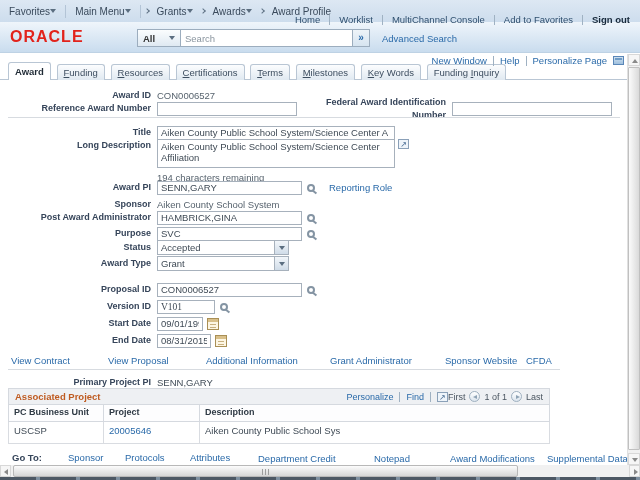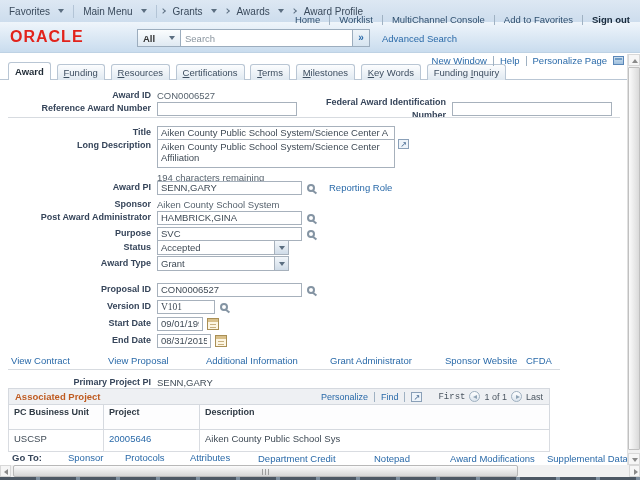--- a/index.html
+++ b/index.html
@@ -3,21 +3,21 @@
 <meta charset="utf-8">
 <style>
   * { margin:0; padding:0; box-sizing:border-box; }
   html,body { width:640px; height:480px; overflow:hidden; }
   body { font-family:"Liberation Sans", sans-serif; font-size:9.5px; background:#fff; color:#333; position:relative; }
   .screen { position:relative; width:640px; height:480px; background:#fff; overflow:hidden; }
 
   
   .crumb-band { position:absolute; top:0; left:0; width:640px; height:22px;
     background:linear-gradient(#dde8f3,#cddded); display:flex; align-items:center; font-size:10px; color:#3a4a5c; }
-  .menu-cell { display:flex; align-items:center; gap:8px; padding:0 9px; height:22px; cursor:default; }
+  .menu-cell { display:flex; align-items:center; gap:0; padding:0 9px; height:22px; cursor:default; }
   .caret-down { width:0; height:0; border-left:3px solid transparent; border-right:3px solid transparent; border-top:4px solid #5b6e80; }
   .vline { width:1px; height:13px; background:#b3c4d6; }
   .chev { width:4px; height:4px; border-right:1.2px solid #5f7285; border-bottom:1.2px solid #5f7285; transform:rotate(-45deg); margin:0 4px; }
 
   
   .brand-band { position:absolute; top:22px; left:0; width:640px; height:31px;
     background:linear-gradient(#eff5fb,#c9dcee); border-bottom:1px solid #bed2e4; }
   .logo { position:absolute; left:10px; top:28px; font-size:16px; font-weight:bold; letter-spacing:1px; color:var(--brand_red,#e2231c); }
   .util-links { position:absolute; top:14px; right:10px; display:flex; align-items:center; font-size:9.5px; z-index:5; }
   .util-links a { color:var(--header_link,#2f4f6e); text-decoration:none; }
@@ -68,21 +68,21 @@
   
   .grid { position:absolute; left:8px; top:388px; width:542px; }
   .grid-titlebar { height:17px; background:#eef0f3; border:1px solid #d5d9df; display:flex; align-items:center; padding:0 6px; }
   .grid-title { font-weight:bold; color:var(--grid_title_orange,#bf5b21); font-size:9.5px; }
   .grid-ctrls { margin-left:auto; display:flex; align-items:center; font-size:9px; color:#4a5560; }
   .pgbtn { width:11px; height:11px; border-radius:50%; border:1px solid #9fb0c0; background:linear-gradient(#ffffff,#dce5ee); position:relative; margin:0 4px; cursor:pointer; }
   .pgbtn::after { content:""; position:absolute; top:3px; width:0; height:0; border-top:2.5px solid transparent; border-bottom:2.5px solid transparent; }
   .pg-prev::after { left:3px; border-right:4px solid #8fa3b5; }
   .pg-next::after { left:4px; border-left:4px solid #8fa3b5; }
   table.gridtbl { width:100%; border-collapse:collapse; margin-top:-1px; }
-  .gridtbl th { border:1px solid #d5d9df; font-weight:bold; font-size:9px; color:#2f3a45; text-align:left; padding:2px 5px 12px 5px; background:#fdfdfe; }
+  .gridtbl th { border:1px solid #d5d9df; font-weight:bold; font-size:9px; color:#2f3a45; text-align:left; padding:2px 5px 4px 5px; background:#fdfdfe; }
   .gridtbl td { border:1px solid #d9dce1; font-size:9.5px; color:#3f4a55; padding:3px 5px 7px 5px; background:#fff; }
 
   
   .vscroll { position:absolute; right:0; top:54px; width:13px; height:411px; background:#f1f1f1; border-left:1px solid #e0e0e0; z-index:8; }
   .vs-btn { position:absolute; left:0; width:12px; height:12px; background:#f6f6f6; border:1px solid #d8d8d8; }
   .vs-up { top:0; } .vs-down { bottom:0; }
   .tri-up { position:absolute; left:3px; top:4px; width:0; height:0; border-left:3px solid transparent; border-right:3px solid transparent; border-bottom:4px solid #8a8a8a; }
   .tri-down { position:absolute; left:3px; top:4px; width:0; height:0; border-left:3px solid transparent; border-right:3px solid transparent; border-top:4px solid #8a8a8a; }
   .vs-thumb { position:absolute; left:0; top:13px; width:12px; height:383px; background:linear-gradient(90deg,#fbfbfb,#dadada); border:1px solid #c0c0c0; border-radius:1px; }
   .hscroll { position:absolute; left:0; bottom:3px; width:640px; height:12px; background:#f1f1f1; z-index:8; }
@@ -284,21 +284,21 @@
 
   <div class="grid">
     <div class="grid-titlebar">
       <span class="grid-title">Associated Project</span>
       <span class="grid-ctrls">
         <a class="plink">Personalize</a>
         <span class="pb-sep"></span>
         <a class="plink">Find</a>
         <span class="pb-sep"></span>
         <span class="xpand" style="margin-left:0;">↗</span>
-        <span style="margin-left:16px;font-family:Liberation Mono, monospace;">First</span>
+        <span style="">First</span>
         <span class="pgbtn pg-prev"></span>
         <span>1 of 1</span>
         <span class="pgbtn pg-next"></span>
         <span>Last</span>
       </span>
     </div>
     <table class="gridtbl">
       <tbody>
           <tr>
         <th style="width:95px;">PC Business Unit</th>

